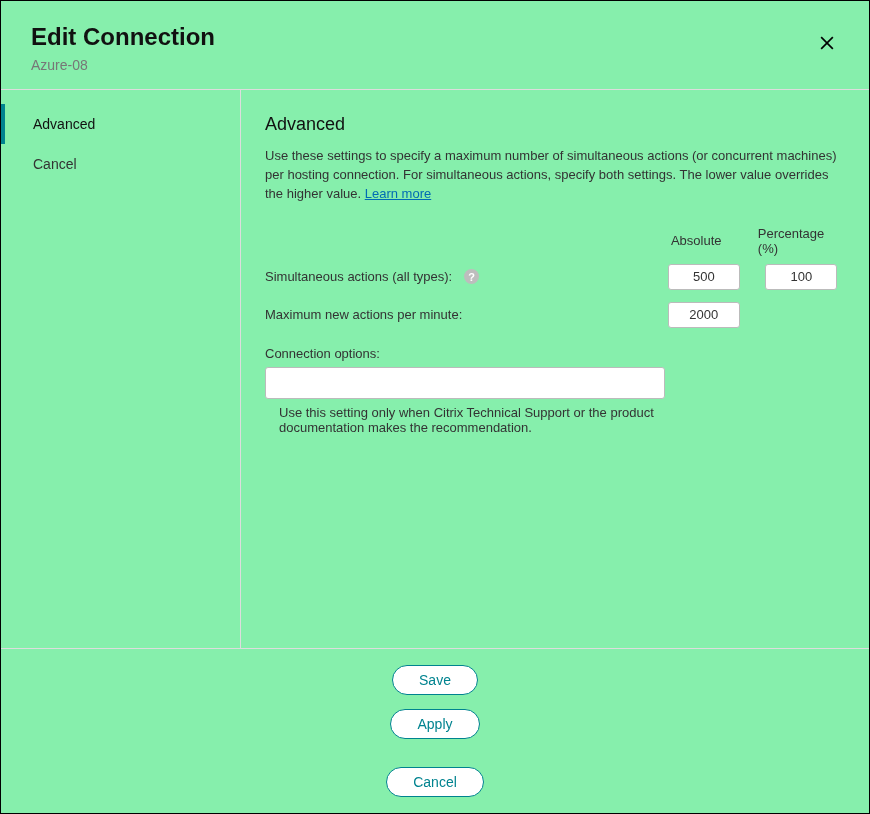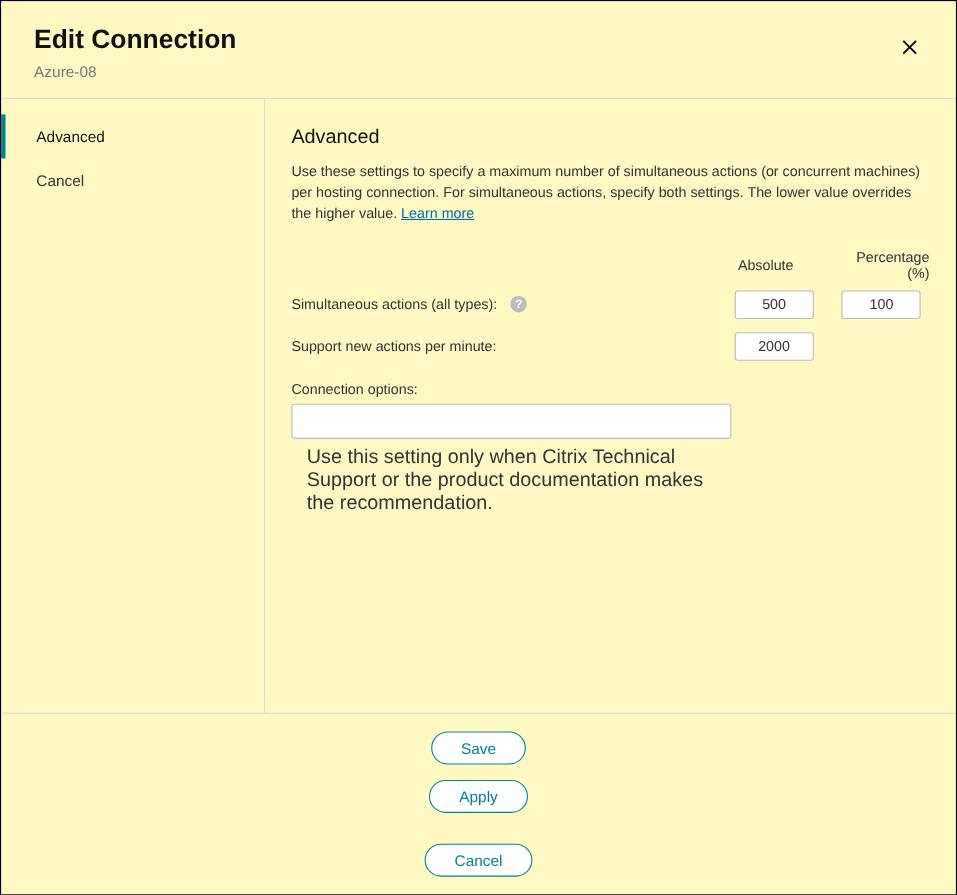--- a/index.html
+++ b/index.html
@@ -1,18 +1,18 @@
 <!DOCTYPE html>
 <html><head>
   <meta charset="utf-8">
   <style>
     * { box-sizing: border-box; margin: 0; padding: 0; }
     html, body { width: 870px; height: 814px; font-family: "Segoe UI", Arial, sans-serif; color: #333; background: #fff; }
     .window {
-      width: 870px; height: 814px; border: 1px solid #000; background: #fef9c3;
+      width: 870px; height: 814px; border: 1px solid #000; background: #86efac;
       display: flex; flex-direction: column; position: relative;
     }
     .header {
       padding: 22px 30px 16px 30px;
       position: relative;
     }
     .header h1 { font-size: 24px; font-weight: 600; color: #111; }
     .header .subtitle { margin-top: 6px; font-size: 14px; color: #777; }
     .close-btn {
       position: absolute; top: 30px; right: 28px; width: 28px; height: 28px;
@@ -44,21 +44,21 @@
     .desc a { color: #006bb3; text-decoration: underline; }
     .form-area {
       margin-top: 22px; width: 580px;
     }
     .cols-header {
       display: flex; align-items: center; margin-bottom: 8px;
     }
     .cols-header .spacer-label { width: 400px; }
     .col-head { font-size: 13px; color: #333; }
     .col-abs { width: 90px; text-align: center; }
-    .col-pct { width: 90px; text-align: right; margin-left: 18px; }
+    .col-pct { width: 90px; text-align: left; margin-left: 18px; }
     .row { display: flex; align-items: center; margin-bottom: 12px; }
     .row-label {
       width: 400px; font-size: 13px; color: #333; display: flex; align-items: flex-start; gap: 8px;
     }
     .help-icon {
       width: 15px; height: 15px; border-radius: 50%; background: #bdbdbd; color: #fff;
       font-size: 11px; font-weight: 600; display: inline-flex; align-items: center; justify-content: center;
       margin-left: 4px;
     }
     .nbox {
@@ -69,21 +69,21 @@
     .pct-cell { width: 90px; display: flex; justify-content: center; margin-left: 18px; }
     .conn-opts {
       margin-top: 18px;
     }
     .conn-opts .lbl { font-size: 13px; color: #333; margin-bottom: 6px; display: block; }
     .conn-opts input[type=text] {
       width: 400px; height: 32px; border: 1px solid #bbb; border-radius: 3px;
       padding: 0 8px; font-size: 13px;
     }
     .hint {
-      font-size: 18px; color: #333; margin-top: 6px; max-width: 400px; padding-left: 14px;
+      font-size: 13px; color: #333; margin-top: 6px; max-width: 400px; padding-left: 14px;
     }
     .footer {
       border-top: 1px solid #ddd; padding: 16px 30px; display: flex; gap: 14px; align-items: center; flex-direction: column;
     }
     .btn {
       border: 1px solid #00838f; color: #00838f; background: #fff;
       padding: 6px 26px; border-radius: 18px; font-size: 14px; cursor: pointer;
     }
     .footer-spacer { flex: 1; }
   </style>
@@ -140,21 +140,21 @@
           <div class="abs-cell">
             <input class="nbox" type="text" value="500" style="">
           </div>
           <div class="pct-cell">
             <input class="nbox" type="text" value="100" style="">
           </div>
         </div>
 
         <div class="row">
           <div class="row-label">
-            <span>Support new actions per minute:</span>
+            <span>Maximum new actions per minute:</span>
           </div>
           <div class="abs-cell">
             <input class="nbox" type="text" value="2000" style="">
           </div>
           <div class="pct-cell"></div>
         </div>
 
         <div class="conn-opts">
           <span class="lbl">Connection options:</span>
           <input type="text" value="" style="">

